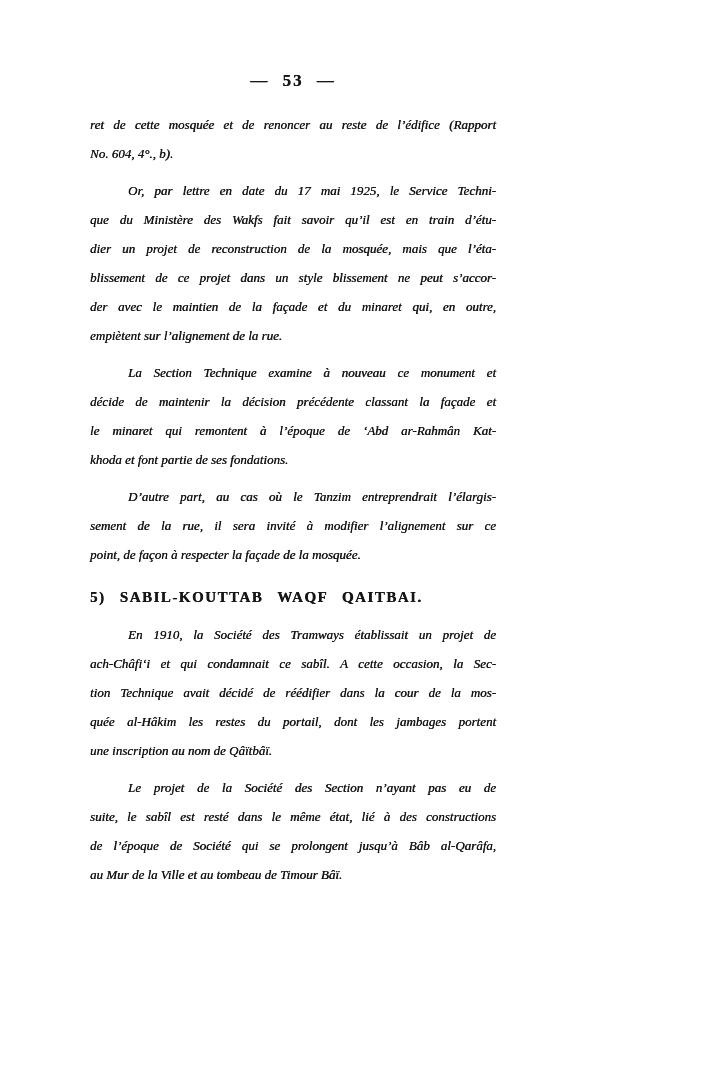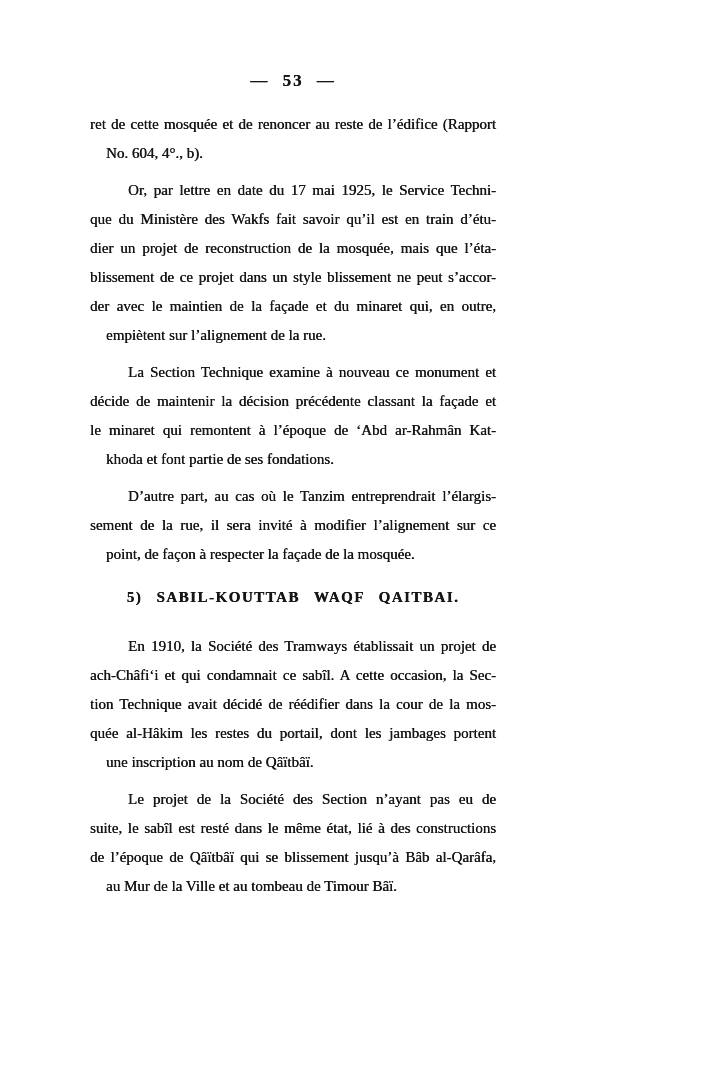--- a/index.html
+++ b/index.html
@@ -28,41 +28,40 @@
     line-height: 22px;
     font-weight: bold;
     letter-spacing: 2px;
     word-spacing: 7px;
     margin-bottom: 18px;
   }
   .paragraph {
     margin: 0 0 8px 0;
   }
   .line {
-    font-size: 15px;
+    font-size: 13px;
     line-height: 29px;
     text-align: justify;
     text-align-last: justify;
     white-space: normal;
+    font-style: italic;
   }
   .line.indent {
     padding-left: 38px;
   }
   .line.end {
     text-align-last: left;
-    margin-left: 16px;
   }
   .section-heading {
-    text-align: center;
     font-size: 15px;
     line-height: 21px;
     font-weight: bold;
     letter-spacing: 1.5px;
     word-spacing: 9px;
-    margin: 18px 0 24px 0;
+    margin: 18px 0 12px 0;
   }
 </style>
 </head>
 <body>
 
 <div class="page">
 
   <div class="page-number">— 53 —</div>
 
   <div class="paragraph">
@@ -99,17 +98,17 @@
     <div class="line indent">En 1910, la Société des Tramways établissait un projet de</div>
     <div class="line">ach-Châfi‘i et qui condamnait ce sabîl. A cette occasion, la Sec-</div>
     <div class="line">tion Technique avait décidé de réédifier dans la cour de la mos-</div>
     <div class="line">quée al-Hâkim les restes du portail, dont les jambages portent</div>
     <div class="line end">une inscription au nom de Qâïtbâï.</div>
   </div>
 
   <div class="paragraph">
     <div class="line indent">Le projet de la Société des Section n’ayant pas eu de</div>
     <div class="line">suite, le sabîl est resté dans le même état, lié à des constructions</div>
-    <div class="line">de l’époque de Qâïtbâï qui se blissement jusqu’à Bâb al-Qarâfa,</div>
+    <div class="line">de l’époque de Société qui se prolongent jusqu’à Bâb al-Qarâfa,</div>
     <div class="line end">au Mur de la Ville et au tombeau de Timour Bâï.</div>
   </div>
 
 </div>
 
 </body></html>

